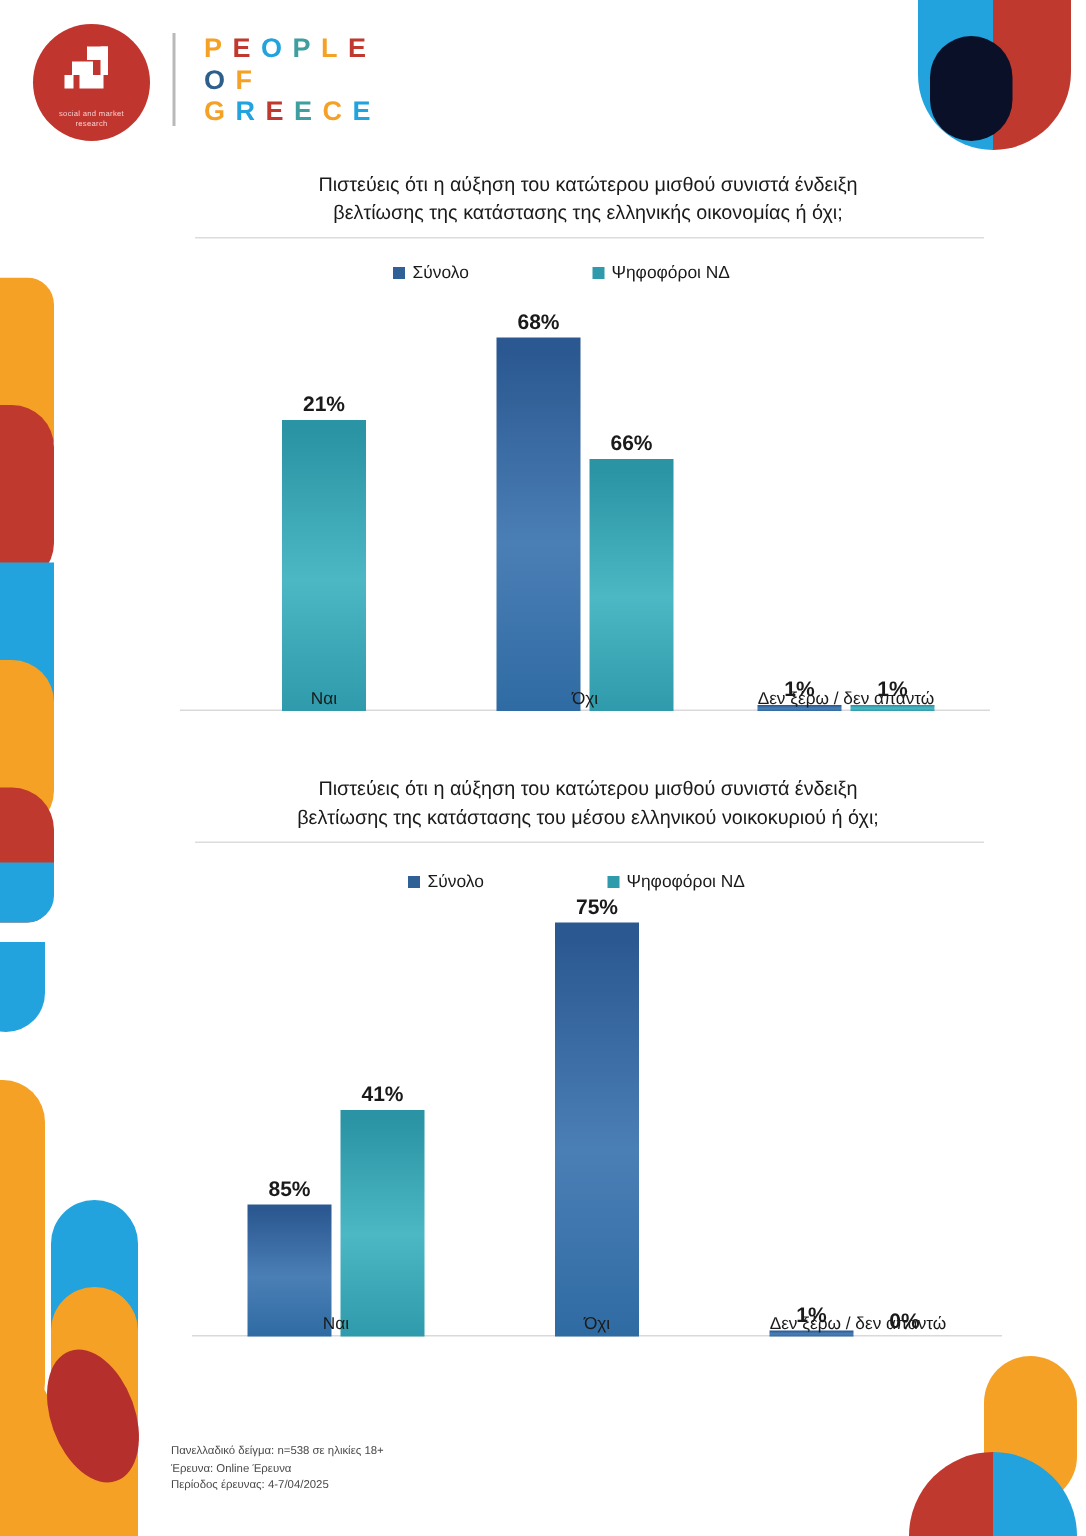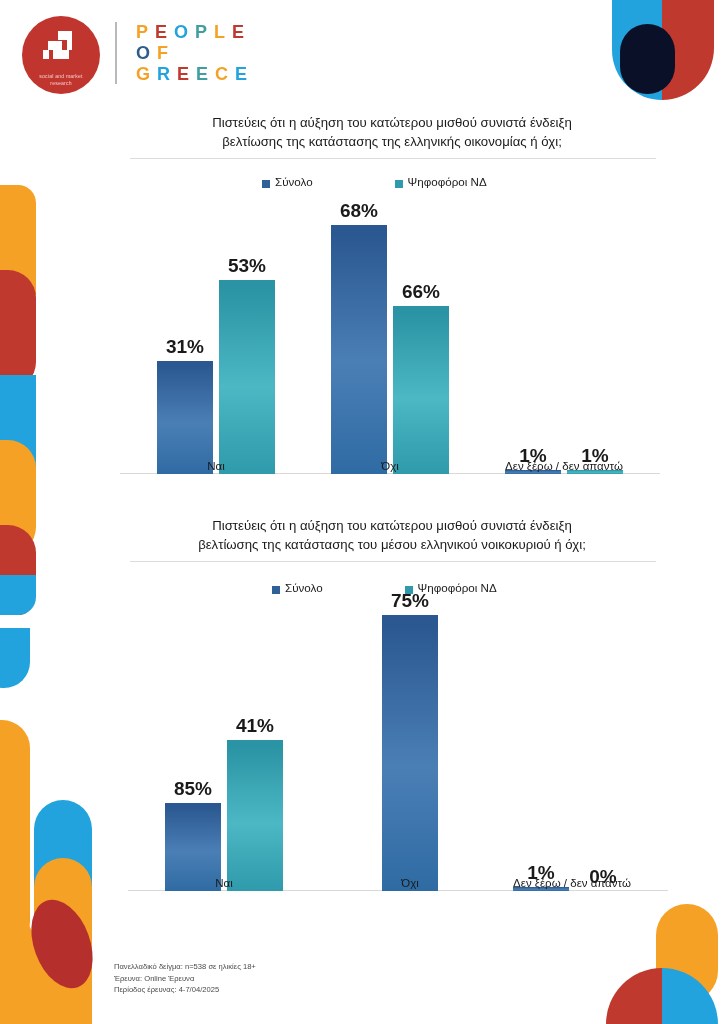--- a/index.html
+++ b/index.html
@@ -137,21 +137,21 @@
   }
   #rule1 { top: 158px; }
   #rule2 { top: 561px; }
 
   .legend {
     position: absolute; display: flex; gap: 82px;
     font-size: 11.6px; color: #1a1a1a;
   }
   #legend1 { top: 175px; left: 262px; }
   #legend2 { top: 581px; left: 272px; }
-  .legend-item { display: flex; align-items: flex-end; gap: 5px; }
+  .legend-item { display: flex; align-items: center; gap: 5px; }
   .legend-swatch { width: 8px; height: 8px; display: inline-block; }
   .sw-total { background: #2f6096; }
   .sw-nd    { background: #2e9aab; }
 
   .chart { position: absolute; }
   #chart1 { left: 120px; top: 196px; width: 540px; height: 300px; }
   #chart2 { left: 128px; top: 598px; width: 540px; height: 315px; }
 
   .axis-line {
     position: absolute; left: 0; bottom: 22px;
@@ -162,21 +162,21 @@
     display: flex; align-items: flex-end; justify-content: center;
     gap: 6px;
   }
   .bar-wrap {
     position: relative; width: 56px;
     display: flex; flex-direction: column;
     align-items: center; justify-content: flex-end;
     height: 100%;
   }
   .bar-label {
-    font-size: 19px; font-weight: bold; color: #1a1a1a;
+    font-size: 14px; font-weight: bold; color: #1a1a1a;
     margin-bottom: 3px; white-space: nowrap;
   }
   .bar {
     width: 100%;
     background: linear-gradient(180deg,#2b5890 0%,#2b5890 4%,#4a7fb5 55%,#2f6ba3 100%);
   }
   .bar.nd {
     background: linear-gradient(180deg,#2a93a4 0%,#2a93a4 4%,#4cb8c4 55%,#2e9aab 100%);
   }
   .cat-name {
@@ -261,25 +261,21 @@
       <span class="legend-swatch sw-nd"></span>
       <span>Ψηφοφόροι ΝΔ</span>
     </div>
   </div>
 
   <div class="chart" id="chart1">
     <div class="axis-line"></div>
 
     <div class="cat-group" style="left:26px; width:140px;">
       <div class="bar-wrap">
-        <div class="bar-label">31%</div>
-        <div class="bar" style="height:113px;"></div>
-      </div>
-      <div class="bar-wrap">
-        <div class="bar-label">53%</div>
+        <div class="bar-label">21%</div>
         <div class="bar nd" style="height:194px;"></div>
       </div>
       <div class="cat-name">Ναι</div>
     </div>
 
     <div class="cat-group" style="left:200px; width:140px;">
       <div class="bar-wrap">
         <div class="bar-label">68%</div>
         <div class="bar" style="height:249px;"></div>
       </div>
@@ -328,21 +324,21 @@
         <div class="bar-label">85%</div>
         <div class="bar" style="height:88px;"></div>
       </div>
       <div class="bar-wrap">
         <div class="bar-label">41%</div>
         <div class="bar nd" style="height:151px;"></div>
       </div>
       <div class="cat-name">Ναι</div>
     </div>
 
-    <div class="cat-group" style="left:212px; width:140px;">
+    <div class="cat-group" style="left:200px; width:140px;">
       <div class="bar-wrap">
         <div class="bar-label">75%</div>
         <div class="bar" style="height:276px;"></div>
       </div>
       <div class="cat-name">Όχι</div>
     </div>
 
     <div class="cat-group" style="left:374px; width:140px;">
       <div class="bar-wrap">
         <div class="bar-label">1%</div>

